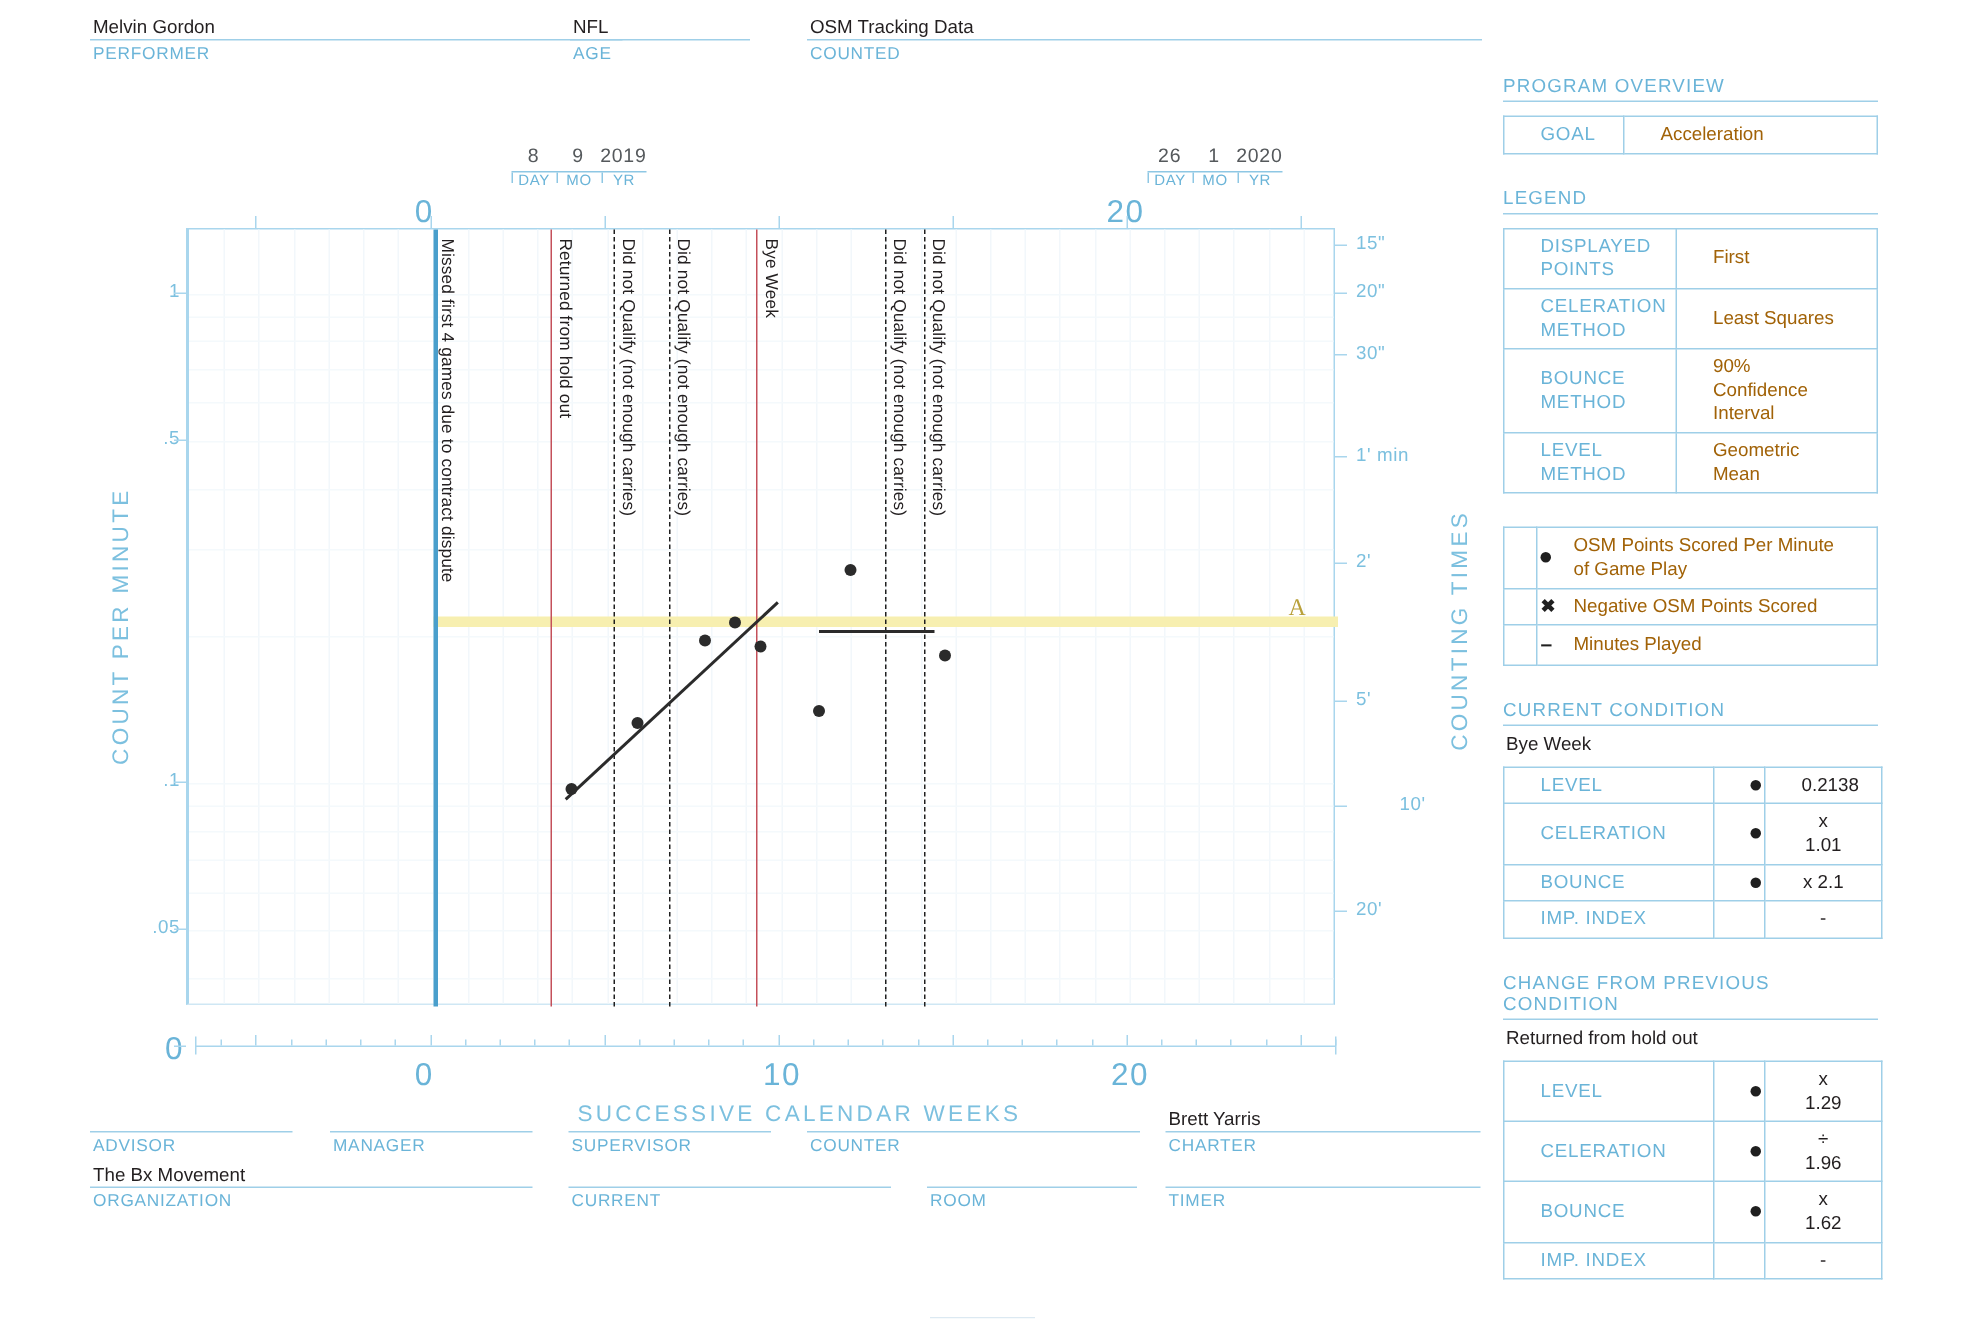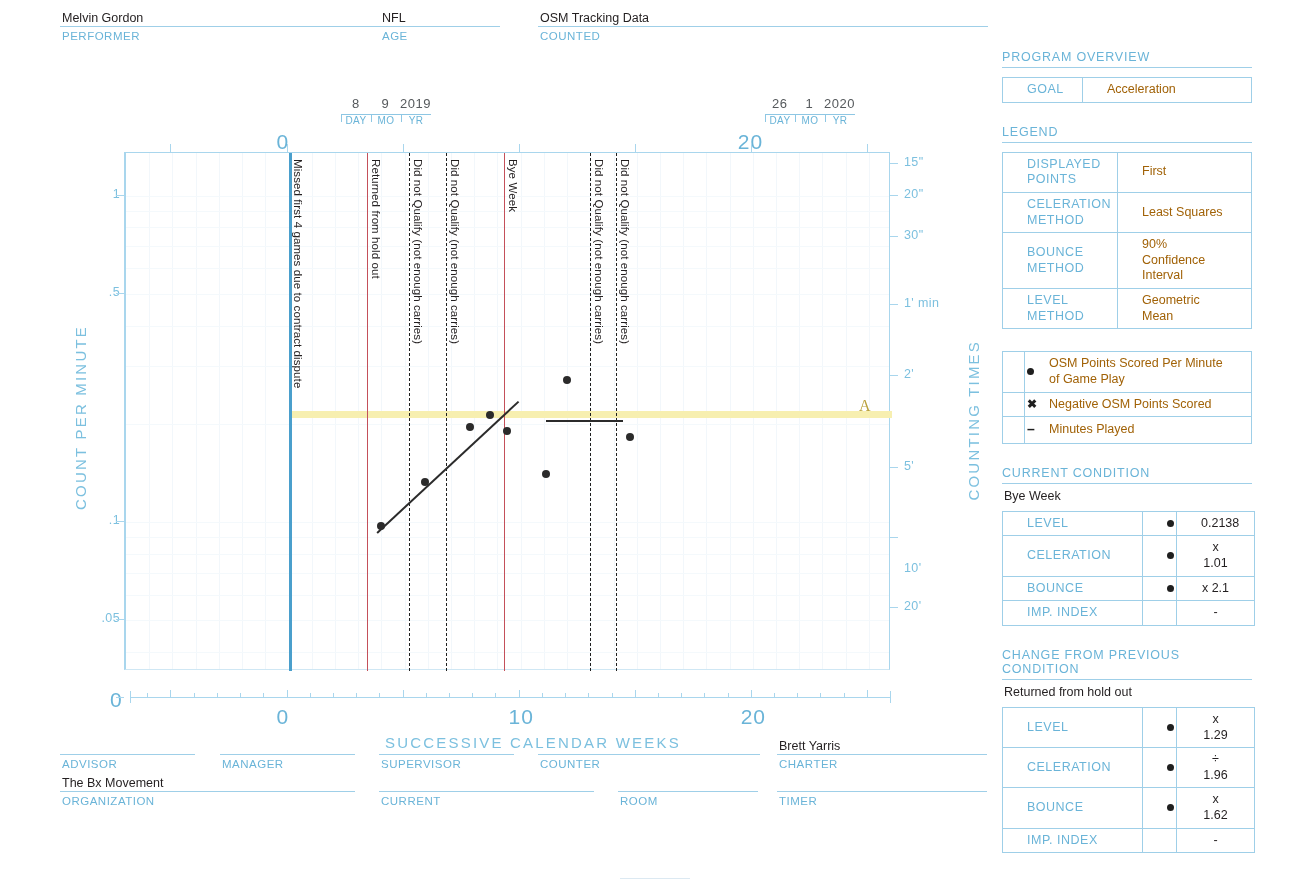--- a/index.html
+++ b/index.html
@@ -464,21 +464,21 @@
     <div class="axlab" style="left:904px; top:187px;">20"</div>
     <div class="tick" style="left:890px; top:195px; width:8px; height:1px;"></div>
     <div class="axlab" style="left:904px; top:228px;">30"</div>
     <div class="tick" style="left:890px; top:236px; width:8px; height:1px;"></div>
     <div class="axlab" style="left:904px; top:296px;">1' min</div>
     <div class="tick" style="left:890px; top:304px; width:8px; height:1px;"></div>
     <div class="axlab" style="left:904px; top:367px;">2'</div>
     <div class="tick" style="left:890px; top:375px; width:8px; height:1px;"></div>
     <div class="axlab" style="left:904px; top:459px;">5'</div>
     <div class="tick" style="left:890px; top:467px; width:8px; height:1px;"></div>
-    <div class="axlab" style="left:904px; top:529px;margin-top:32px;">10'</div>
+    <div class="axlab" style="left:933px; top:529px;">10'</div>
     <div class="tick" style="left:890px; top:537px; width:8px; height:1px;"></div>
     <div class="axlab" style="left:904px; top:599px;">20'</div>
     <div class="tick" style="left:890px; top:607px; width:8px; height:1px;"></div>
     <div class="tick" style="left:130px; top:697px; width:760px; height:1px;"></div>
     <div class="tick" style="left:130px; top:691px; width:1px; height:12px;"></div>
     <div class="tick" style="left:890px; top:691px; width:1px; height:12px;"></div>
     <div class="tick" style="left:147.2px; top:693px; width:1px; height:4px;"></div>
     <div class="tick" style="left:170.4px; top:690px; width:1px; height:7px;"></div>
     <div class="tick" style="left:193.6px; top:693px; width:1px; height:4px;"></div>
     <div class="tick" style="left:216.8px; top:693px; width:1px; height:4px;"></div>

